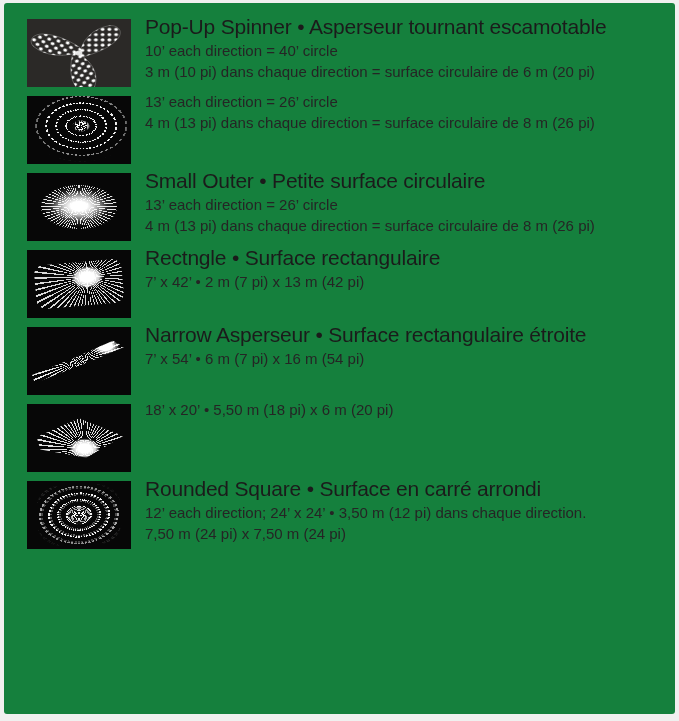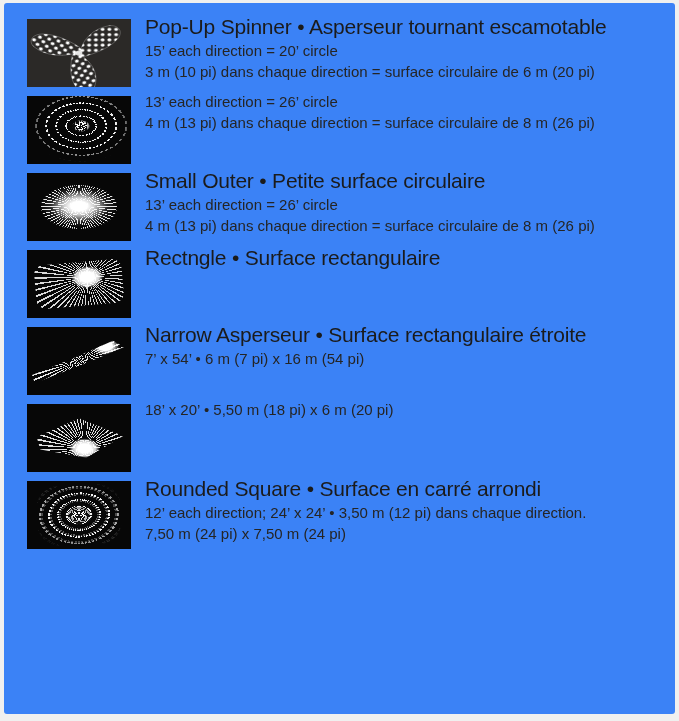--- a/index.html
+++ b/index.html
@@ -7,21 +7,21 @@
     position:relative;
     width:679px;height:721px;
     background:#f0f0ef;
     box-sizing:border-box;
     font-family:"Liberation Sans", sans-serif;
     overflow:hidden;
   }
   .panel{
     position:absolute;
     left:4px;top:3px;right:4px;bottom:7px;
-    background:#3b82f6;
+    background:#15803d;
     border-radius:3px;
     box-sizing:border-box;
     padding:16px 12px 0 23px;
   }
   .row{
     display:flex;
     align-items:flex-start;
     margin-bottom:9px;
   }
   .thumb{
@@ -109,21 +109,21 @@
           <g transform="translate(52,34) scale(1.35,1.05)">
             <path d="M 1,-2 C 3,-13 10,-23 22,-26 C 29,-27 33,-21 29,-14 C 24,-6 15,-1 5,3 C 0,4 -1,2 1,-2 Z" fill="url(#wdots)" stroke="rgba(255,255,255,0.3)" stroke-width="0.6"></path>
             <path d="M 1,-2 C 3,-13 10,-23 22,-26 C 29,-27 33,-21 29,-14 C 24,-6 15,-1 5,3 C 0,4 -1,2 1,-2 Z" fill="url(#wdots)" stroke="rgba(255,255,255,0.3)" stroke-width="0.6" transform="rotate(120)"></path>
             <path d="M 1,-2 C 3,-13 10,-23 22,-26 C 29,-27 33,-21 29,-14 C 24,-6 15,-1 5,3 C 0,4 -1,2 1,-2 Z" fill="url(#wdots)" stroke="rgba(255,255,255,0.3)" stroke-width="0.6" transform="rotate(240)"></path>
             <circle r="2.5" fill="#ffffff" opacity="0.85"></circle>
           </g>
         </svg>
       </div>
       <div class="text">
         <div class="title">Pop-Up Spinner •  Asperseur tournant escamotable</div>
-        <div class="detail">15’ each direction = 20’ circle</div>
+        <div class="detail">10’ each direction = 40’ circle</div>
         <div class="detail">3 m (10 pi) dans chaque direction = surface circulaire de 6 m (20 pi)</div>
       </div>
     </div>
 
     <div class="row">
       <div class="thumb p2">
         <div class="s s1"></div>
         <div class="s s2" style="position:absolute;inset:0;"></div>
       </div>
       <div class="text">
@@ -143,20 +143,21 @@
       </div>
     </div>
 
 
     <div class="row">
       <div class="thumb p5">
         <div class="s s1"></div>
       </div>
       <div class="text">
         <div class="title">Rectngle • Surface rectangulaire</div>
+        <div class="detail">7’ x 42’  •  2 m (7 pi) x 13 m (42 pi)</div>
       </div>
     </div>
 
     <div class="row">
       <div class="thumb p6">
         <div class="s s1"></div>
       </div>
       <div class="text">
         <div class="title">Narrow Asperseur • Surface rectangulaire étroite</div>
         <div class="detail">7’ x 54’  •  6 m (7 pi) x 16 m (54 pi)</div>

